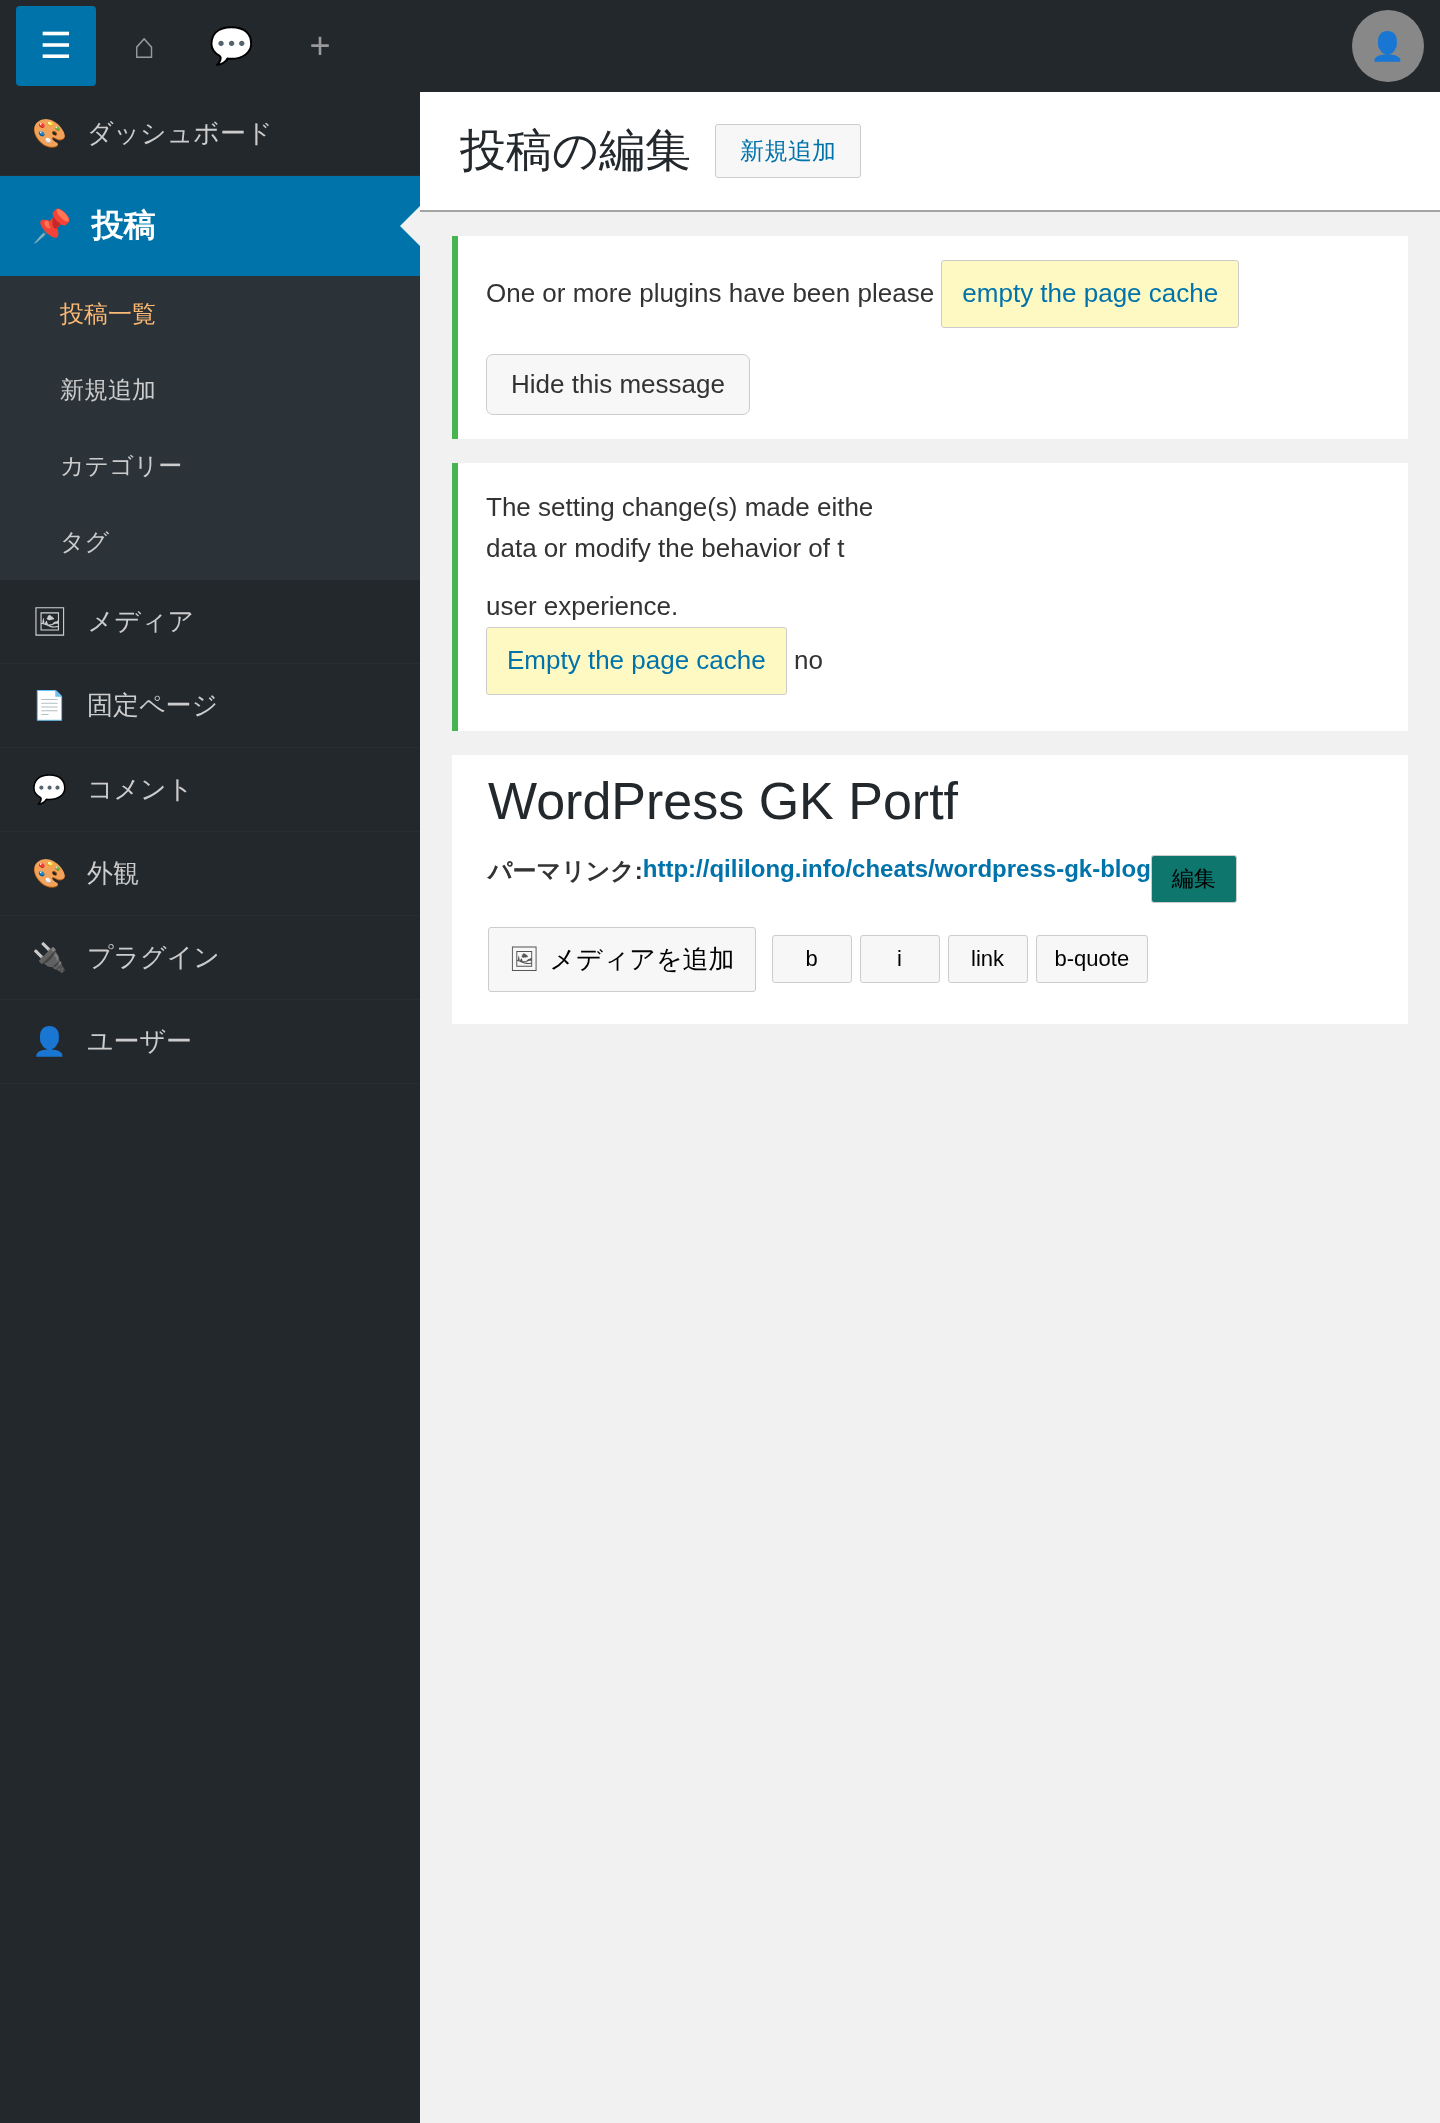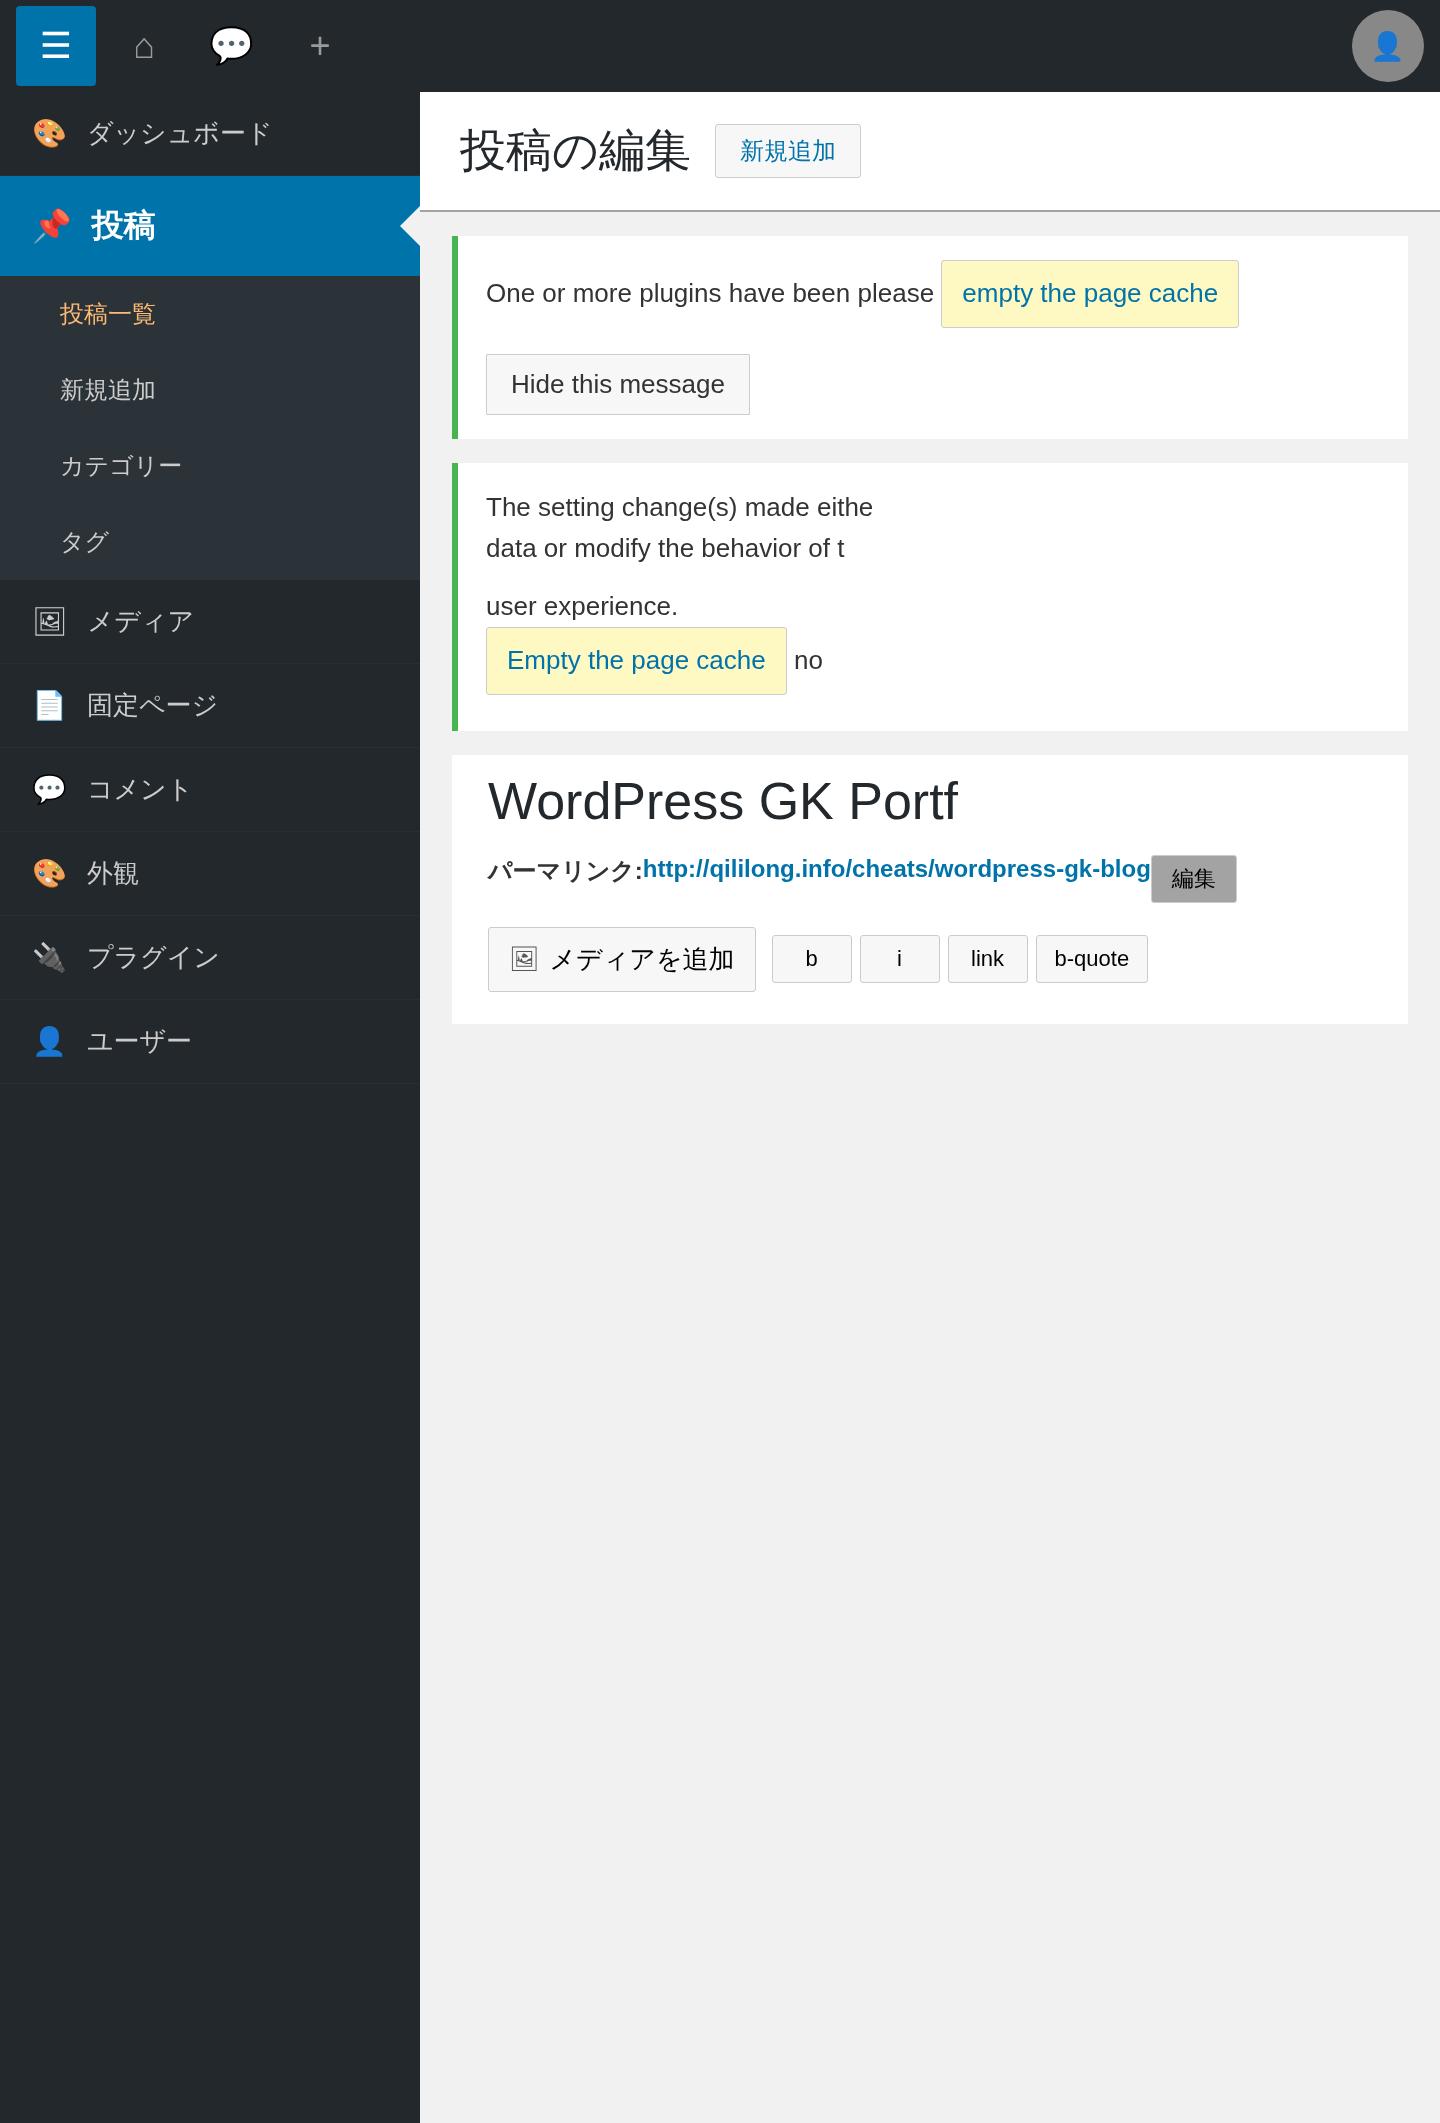--- a/index.html
+++ b/index.html
@@ -176,21 +176,21 @@
       border-radius: 3px;
     }
 
     .hide-btn {
       display: inline-block;
       border: 1px solid #ccc;
       padding: 14px 24px;
       background: #f7f7f7;
       font-size: 26px;
       cursor: pointer;
-      border-radius: 1px;
+      border-radius: 7px;
       color: #333;
       margin-top: 10px;
     }
 
     
     .editor-section {
       margin: 24px 32px;
       background: #fff;
       padding: 16px 36px;
     }
@@ -212,21 +212,21 @@
     }
     .permalink-label {
       font-weight: 600;
     }
     .permalink-link {
       color: #0073aa;
       text-decoration: none;
       font-weight: 600;
     }
     .edit-btn {
-      background: #a3a3a3;
+      background: #0f766e;
       border: 1px solid #ccc;
       padding: 8px 20px;
       font-size: 22px;
       cursor: pointer;
       border-radius: 3px;
     }
 
     
     .media-toolbar {
       display: flex;

